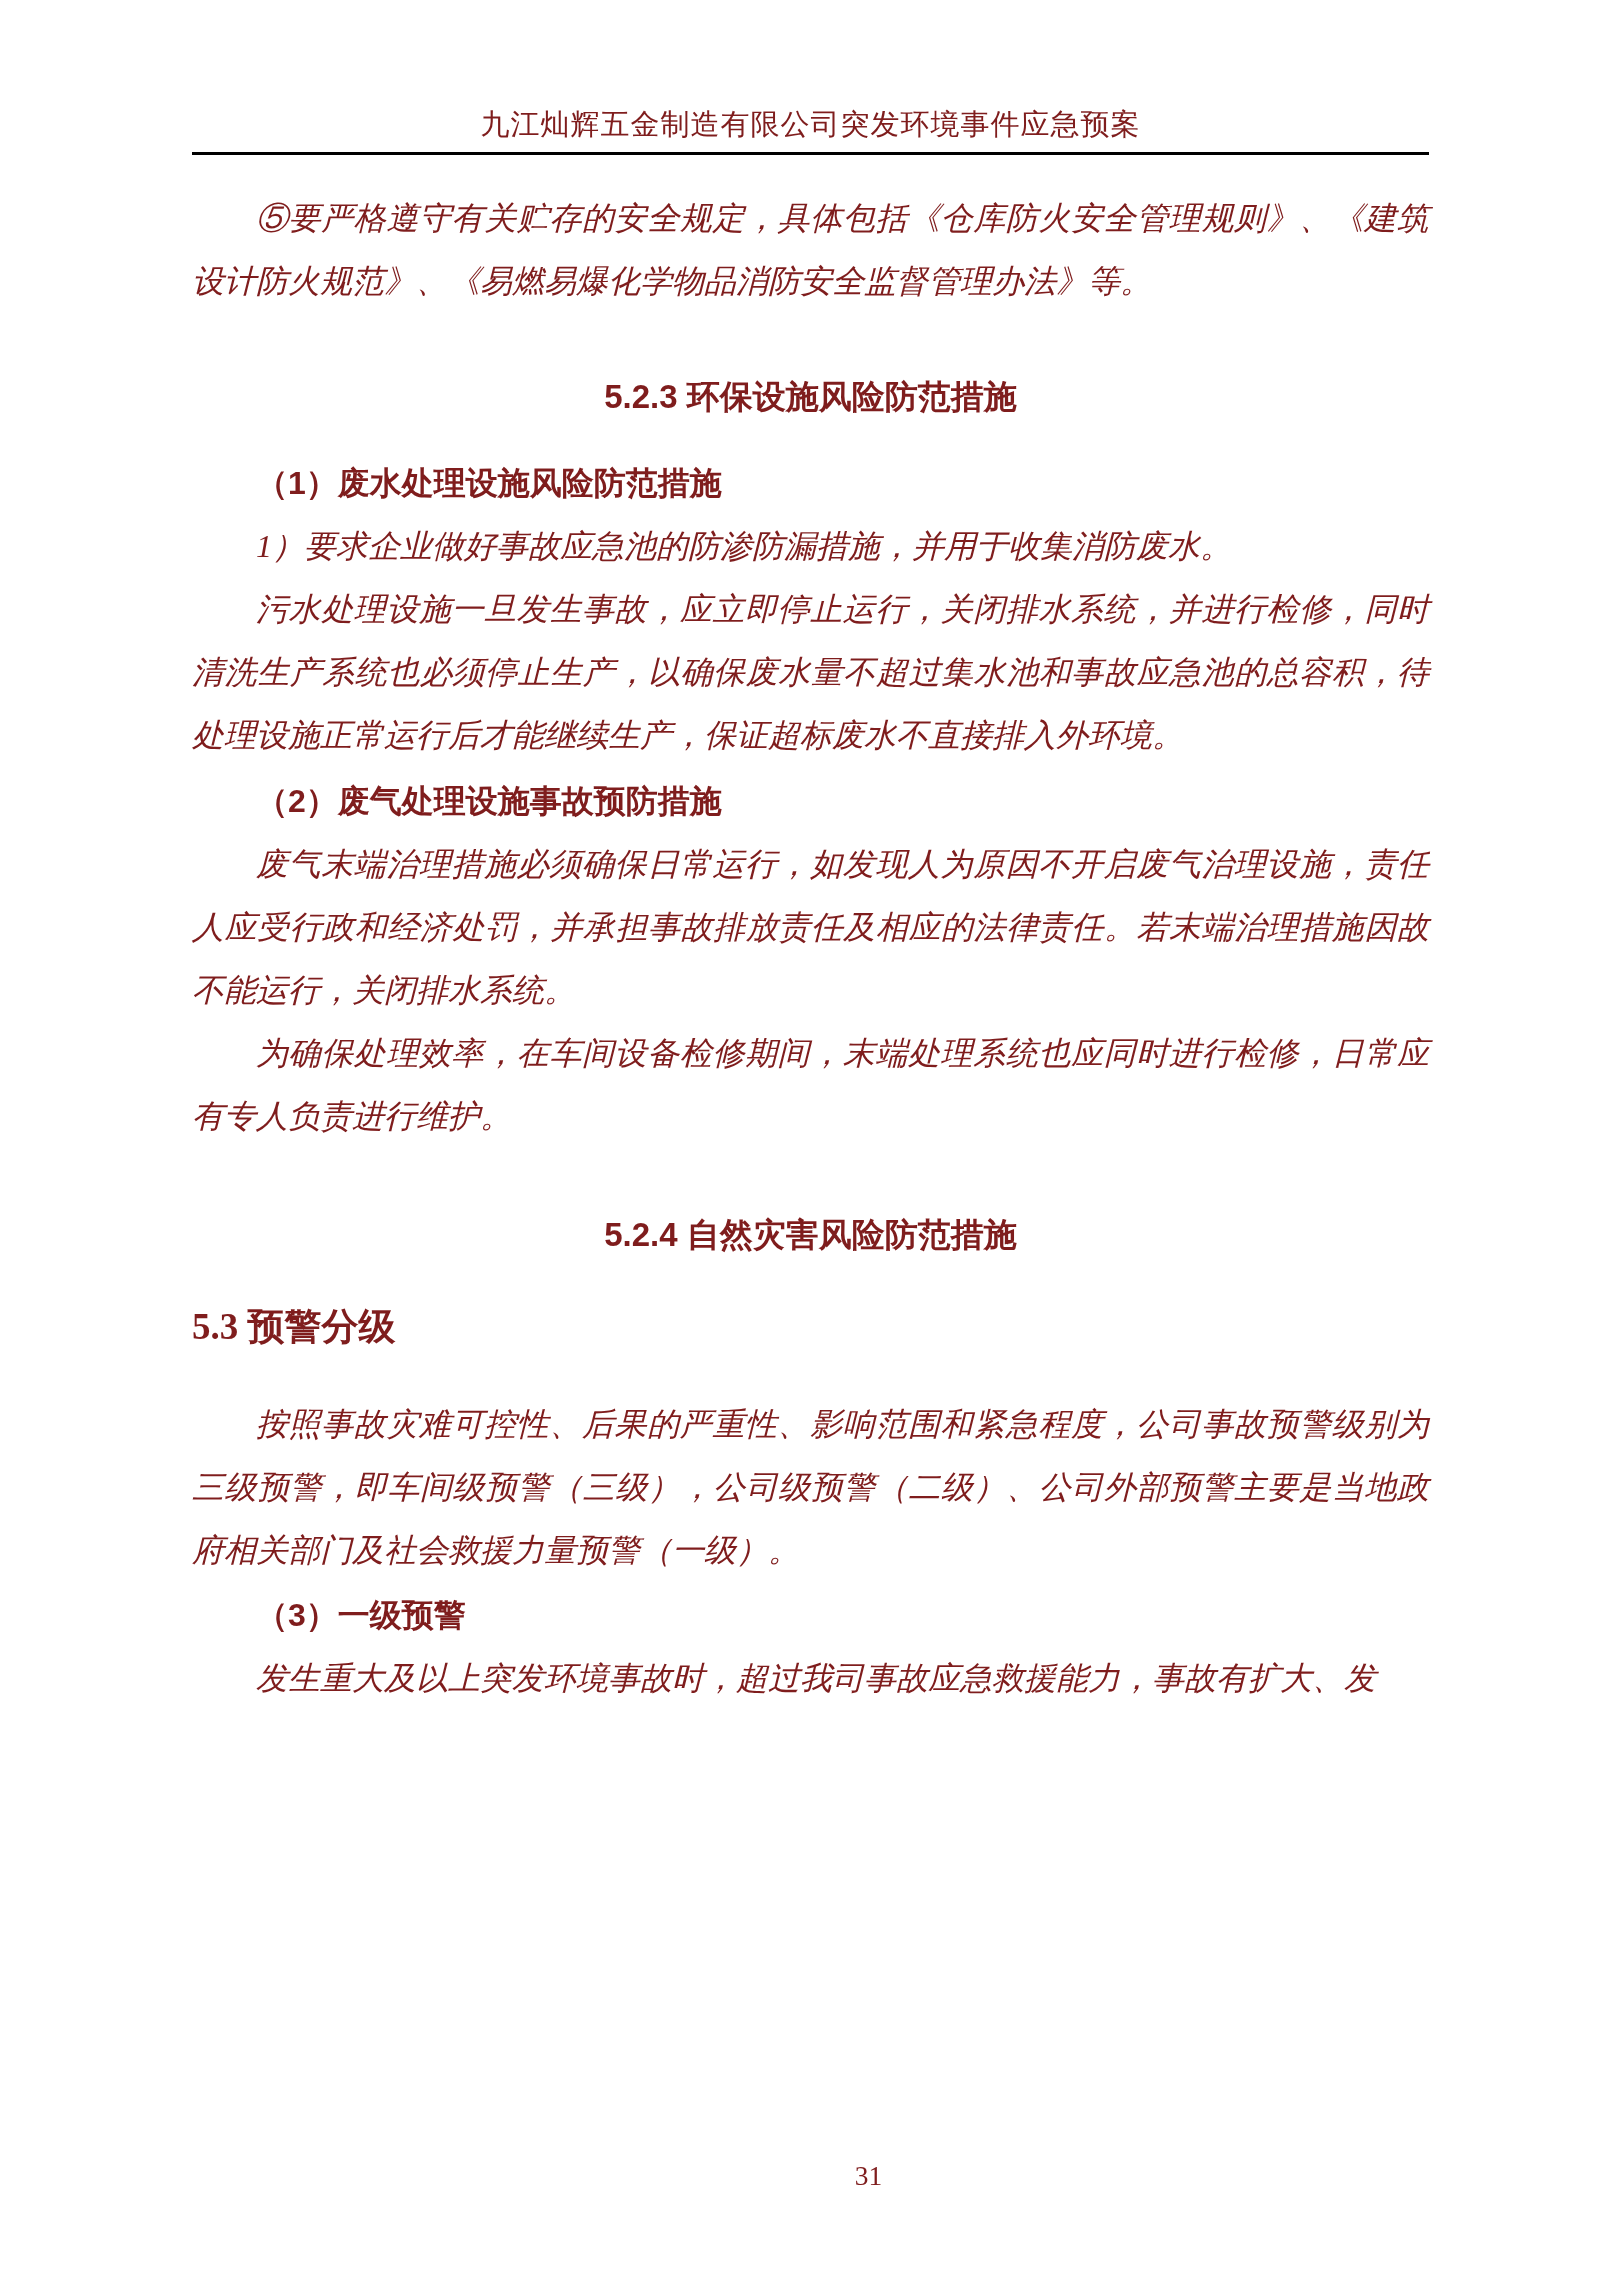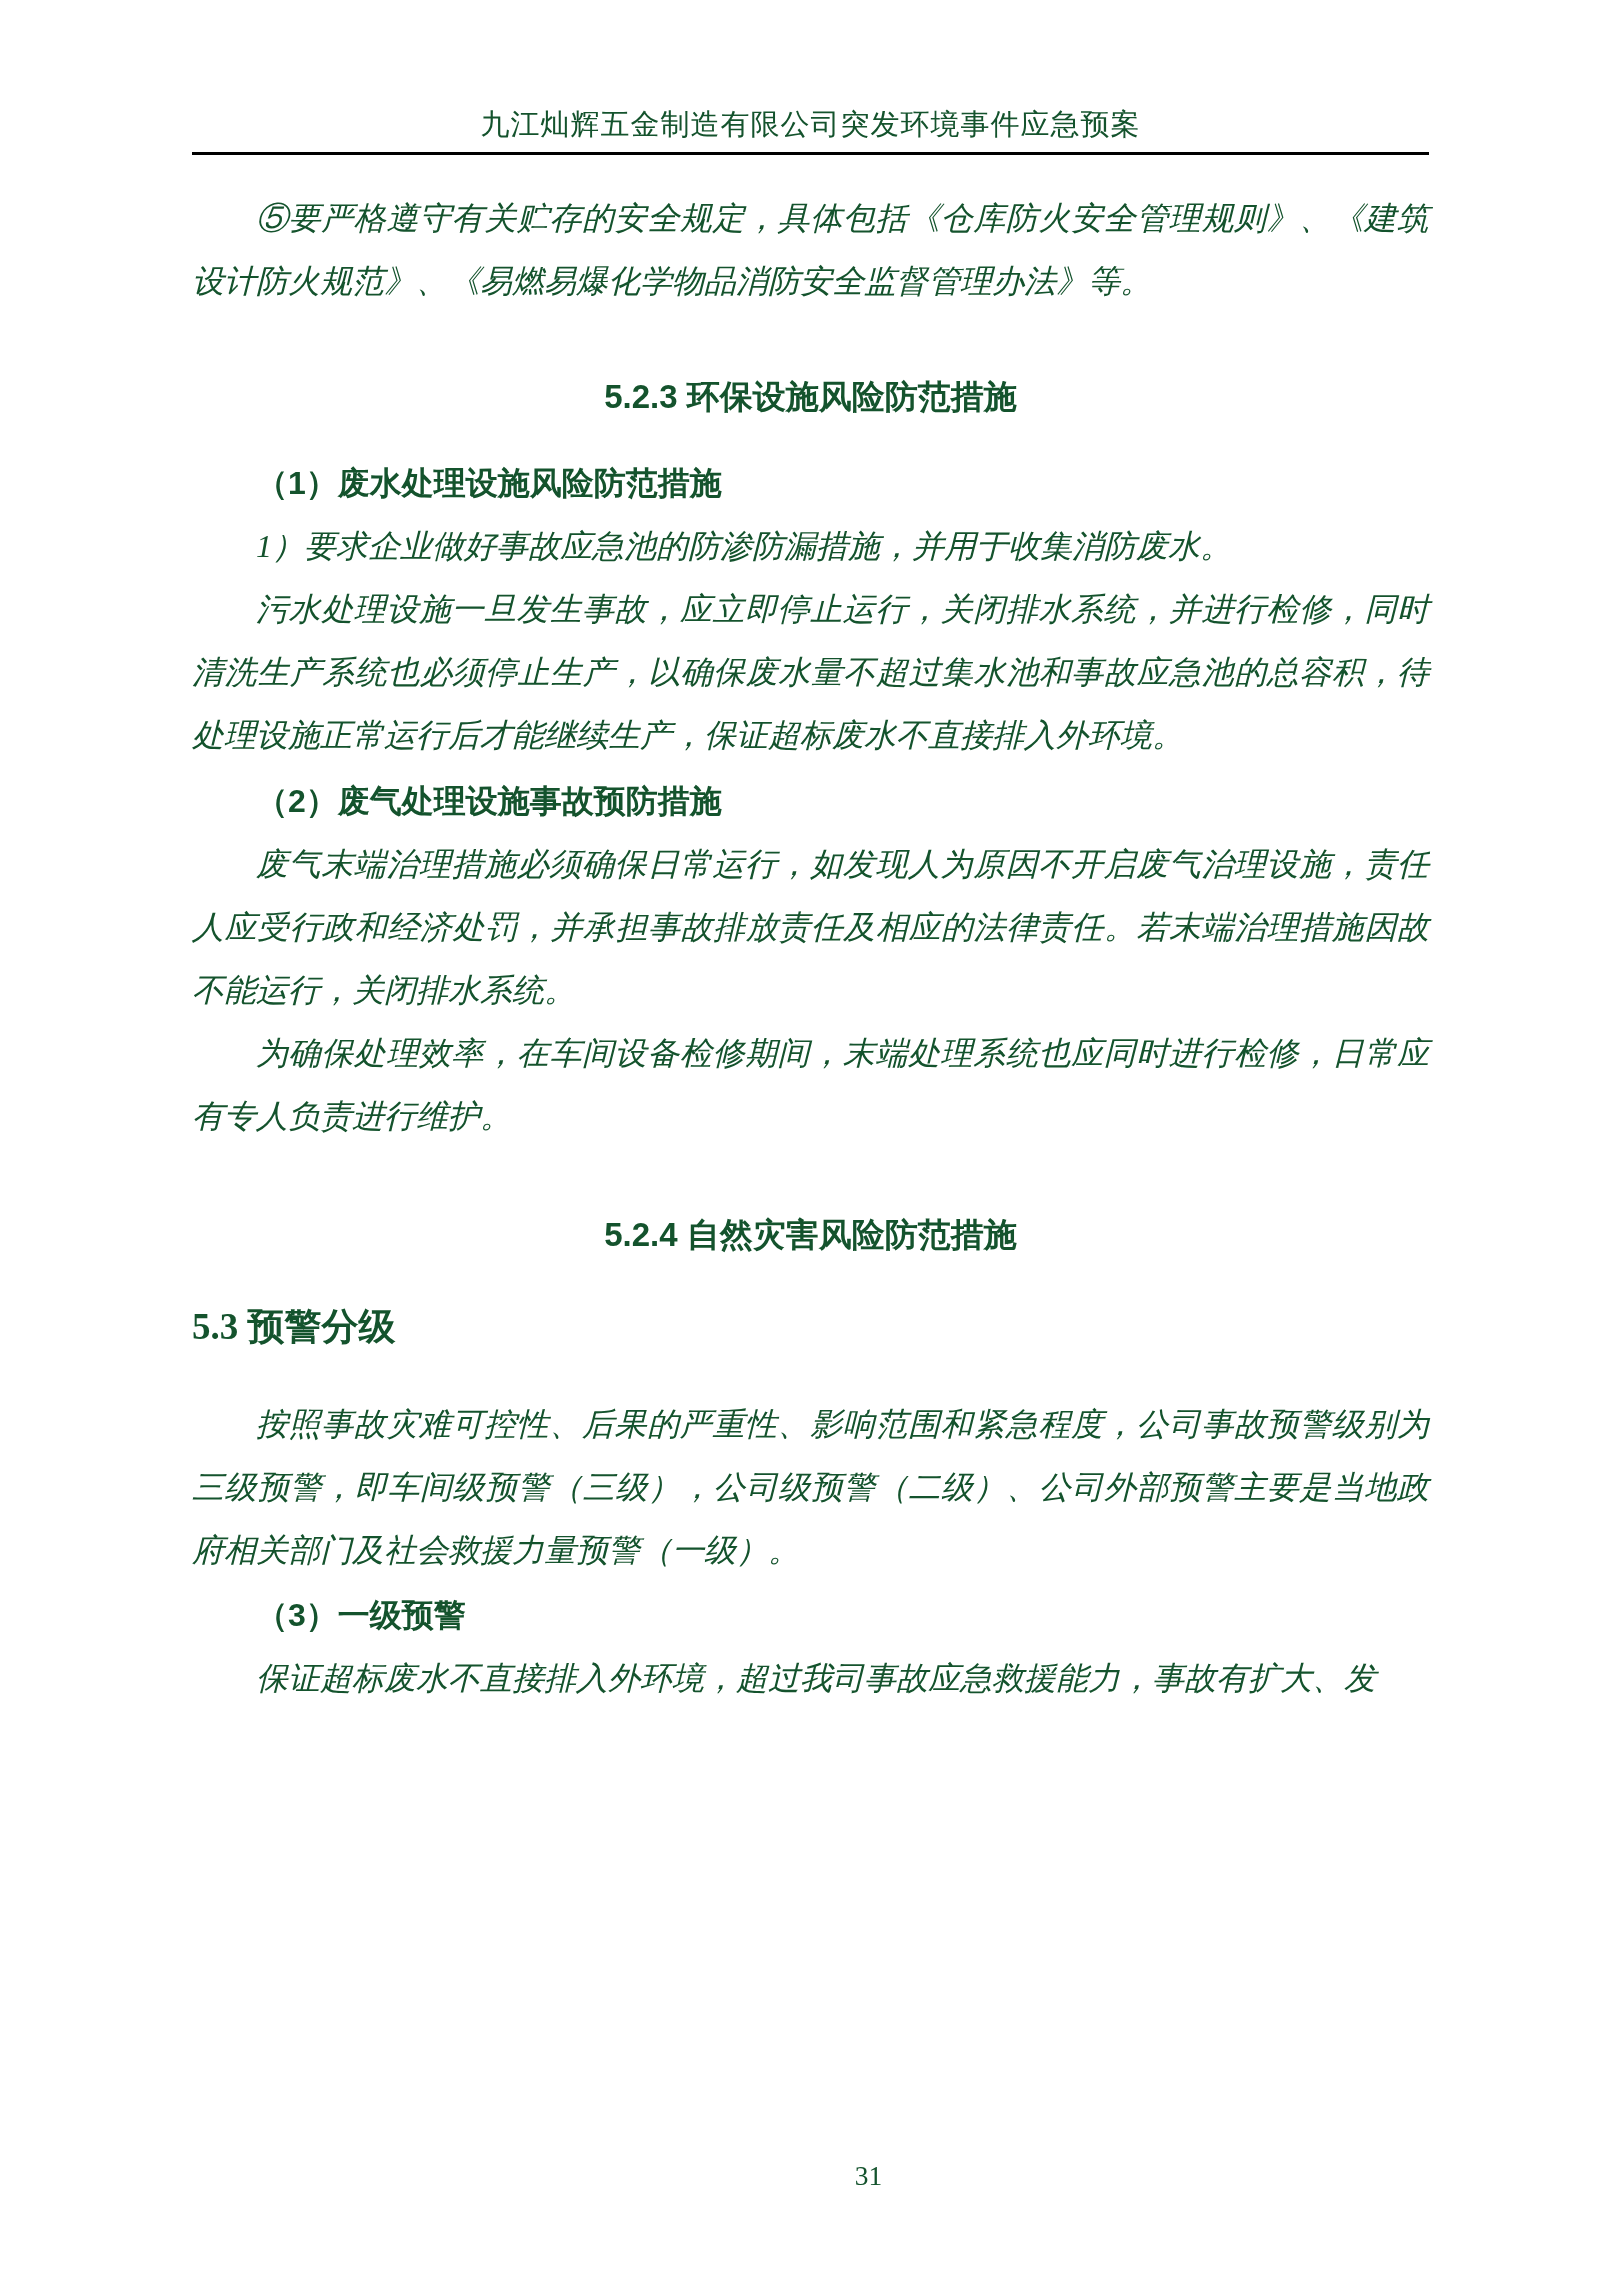--- a/index.html
+++ b/index.html
@@ -1,21 +1,21 @@
 <!DOCTYPE html>
 <html lang="zh"><head>
 <meta charset="utf-8">
 <style>
   html,body{margin:0;padding:0;background:#ffffff;}
   .page{
     position:relative;
     width:1621px;
     height:2293px;
     background:#ffffff;
-    color:#14532d;
+    color:#7f1d1d;
     font-family:"Liberation Serif","DejaVu Serif",serif;
     overflow:hidden;
   }
   .header{
     margin:0 192px;
     padding-top:104px;
     padding-bottom:6.9px;
     border-bottom:3.9px solid #000000;
   }
   .header-title{
@@ -111,21 +111,21 @@
 
     <h2 class="heading3 mt-h524">5.2.4 自然灾害风险防范措施</h2>
 
 
     <h1 class="heading2 mt-h53">5.3 预警分级</h1>
 
     <p class="para mt-p7">按照事故灾难可控性、后果的严重性、影响范围和紧急程度，公司事故预警级别为三级预警，即车间级预警（三级），公司级预警（二级）、公司外部预警主要是当地政府相关部门及社会救援力量预警（一级）。</p>
 
     <h3 class="subheading mt-sub3">（3）一级预警</h3>
 
-    <p class="para">保证超标废水不直接排入外环境，超过我司事故应急救援能力，事故有扩大、发</p>
+    <p class="para">发生重大及以上突发环境事故时，超过我司事故应急救援能力，事故有扩大、发</p>
 
   </div>
 
   <div class="footer">
     <span>31</span>
   </div>
 
 </div>
 
 

